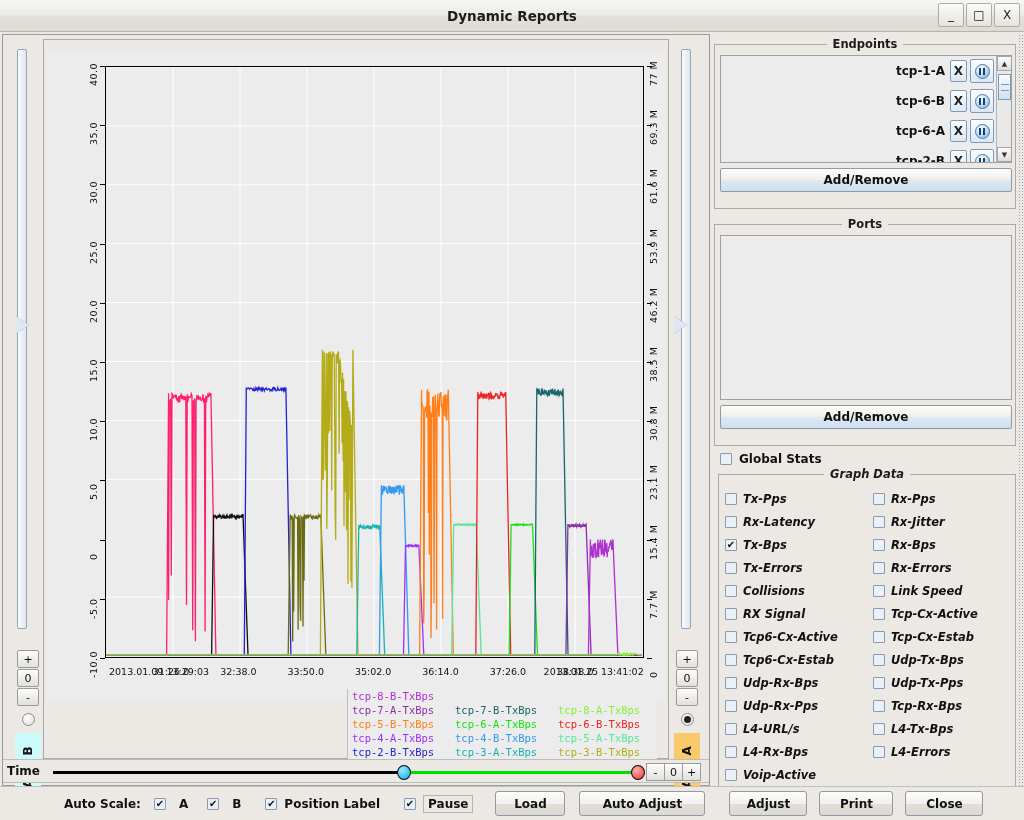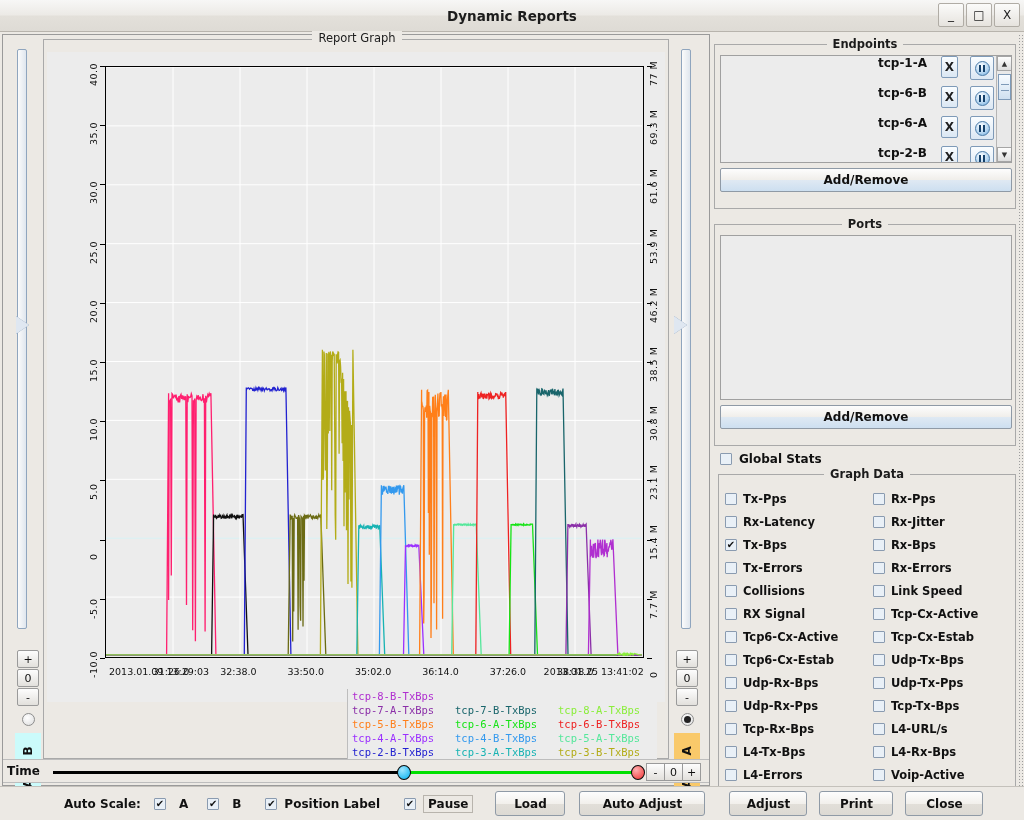--- a/index.html
+++ b/index.html
@@ -196,22 +196,22 @@
     position: absolute; left: 0; top: -8px; width: 100%;
     text-align: center; font-size: 11.5px; font-weight: bold; color: #1b1b1b;
   }
   .group > .gtitle span { background: #ece9e4; padding: 0 6px; }
   .listbox {
     position: absolute; background: #ececec;
     border: 1px solid #a0a0a0;
     overflow: hidden;
   }
   .ep-row {
-    display: flex; align-items: flex-start; justify-content: flex-end;
-    height: 30px; padding-right: 4px; gap: 12px;
+    display: flex; align-items: center; justify-content: flex-end;
+    height: 30px; padding-right: 4px; gap: 3px;
   }
   .ep-name { font-size: 12px; font-weight: bold; color: #111; margin-right: 2px; }
   .ep-x {
     width: 17px; height: 22px;
     background: linear-gradient(to bottom,#fafdff,#dbe7f3);
     border: 1px solid #7e9ab8; border-radius: 2px;
     font-size: 12px; font-weight: bold; color: #222;
     display: flex; align-items: center; justify-content: center;
   }
   .ep-pause {
@@ -300,23 +300,20 @@
     <div class="vslider-thumb" style="left:671px; top:281px;"></div>
     <div class="zoombtns" style="left:673px; top:615px;">
       <div class="zbtn">+</div>
       <div class="zbtn">0</div>
       <div class="zbtn">-</div>
     </div>
     <div class="radio sel" style="position:absolute; left:678px; top:678px;"></div>
     <div class="axis-tag axis-a" style="left:671px; top:698px;">Axis A</div>
 
     <div class="graph-panel">
-      <div class="graph-title">
-        <span>Report Graph</span>
-      </div>
 
       <div class="chart-wrap">
         <div class="yticks-left">
             <div class="ytick" style="top: -6px; left: 1px; height: 40px;">40.0</div>
             <div class="tickmark" style="top: 14px; left: 13px;"></div>
             <div class="ytick" style="top: 53.2px; left: 1px; height: 40px;">35.0</div>
             <div class="tickmark" style="top: 73.2px; left: 13px;"></div>
             <div class="ytick" style="top: 112.4px; left: 1px; height: 40px;">30.0</div>
             <div class="tickmark" style="top: 132.4px; left: 13px;"></div>
             <div class="ytick" style="top: 171.6px; left: 1px; height: 40px;">25.0</div>
@@ -526,21 +523,21 @@
       </div>
       <div class="listbox" style="left:5px; top:10px; width:292px; height:165px;"></div>
       <div class="addremove" style="left:5px; top:180px; width:292px;">Add/Remove</div>
     </div>
 
     <div style="position:absolute; left:8px; top:418px; display:flex; align-items:center; gap:7px;">
       <span class="cb" id="gs-cb"></span>
       <span class="autoscale-lbl">Global Stats</span>
     </div>
 
-    <div class="group" style="left:6px; top:440px; width:298px; height:338px;">
+    <div class="group" style="left:6px; top:440px; width:298px; height:338px;font-style:italic;">
       <div class="gtitle">
         <span>Graph Data</span>
       </div>
       <div class="gd-grid" id="gd-grid">
           <div class="gd-item">
             <span class="cb"></span>
             <span>Tx-Pps</span>
           </div>
           <div class="gd-item">
             <span class="cb"></span>
@@ -606,24 +603,20 @@
             <span class="cb"></span>
             <span>Udp-Rx-Bps</span>
           </div>
           <div class="gd-item">
             <span class="cb"></span>
             <span>Udp-Tx-Pps</span>
           </div>
           <div class="gd-item">
             <span class="cb"></span>
             <span>Udp-Rx-Pps</span>
-          </div>
-          <div class="gd-item">
-            <span class="cb"></span>
-            <span>Tcp-Tx-Bps</span>
           </div>
           <div class="gd-item">
             <span class="cb"></span>
             <span>Tcp-Rx-Bps</span>
           </div>
           <div class="gd-item">
             <span class="cb"></span>
             <span>L4-URL/s</span>
           </div>
           <div class="gd-item">

